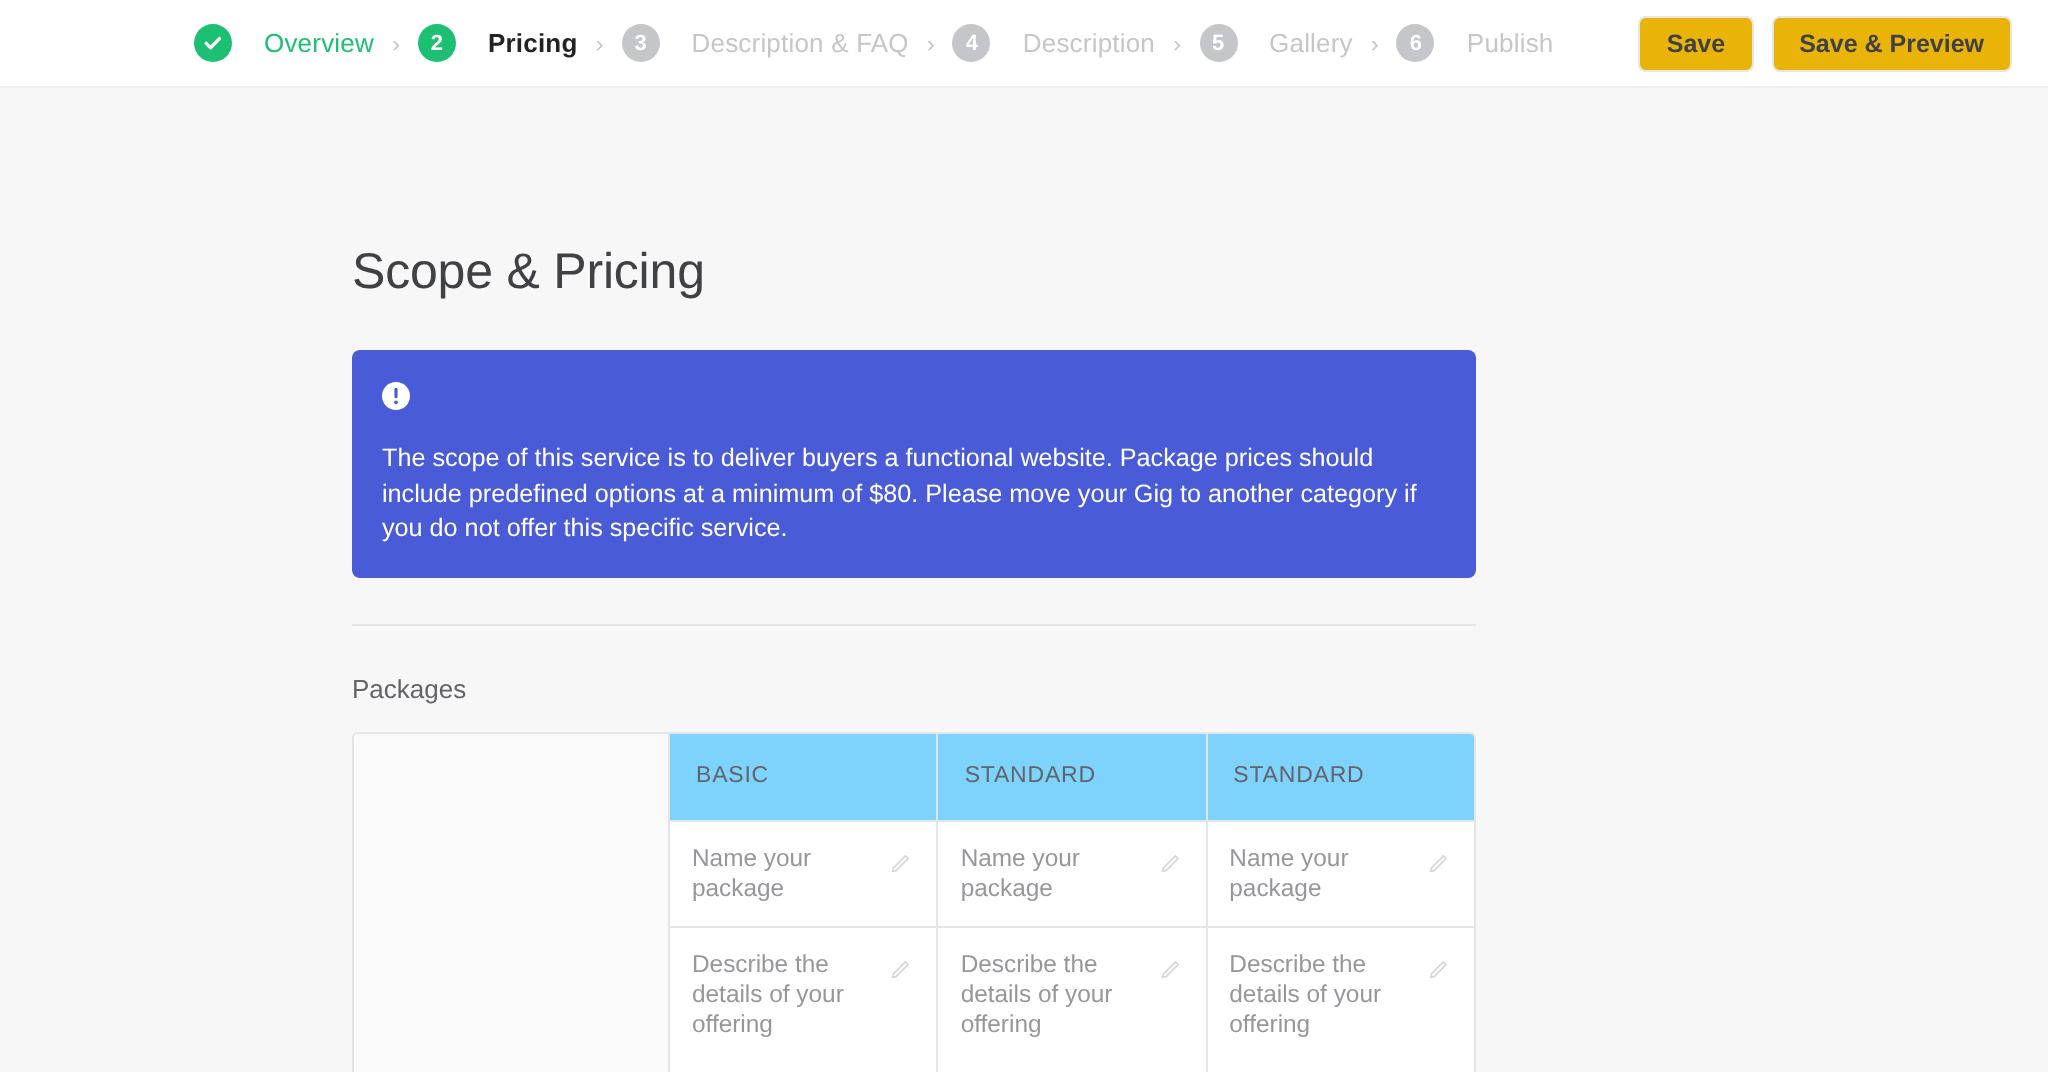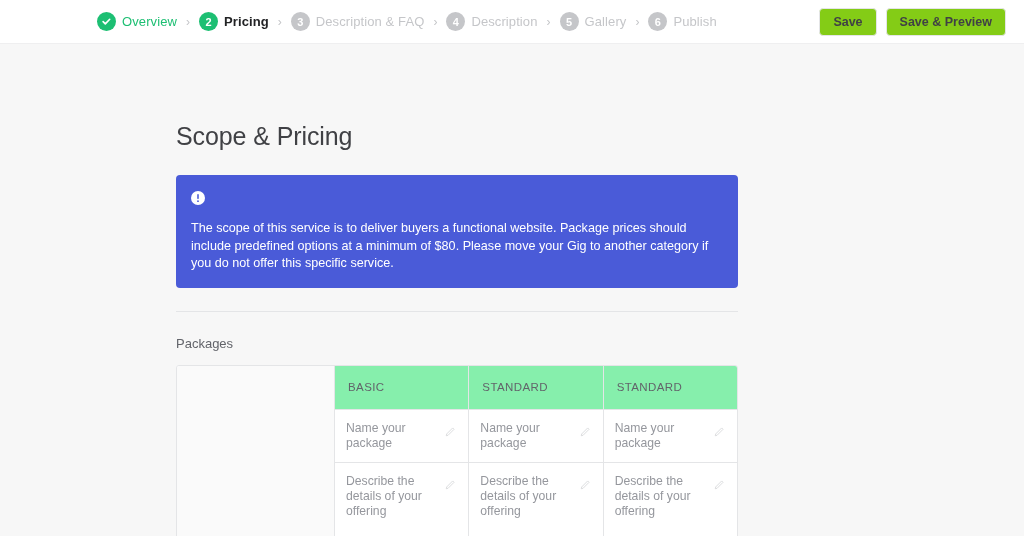--- a/index.html
+++ b/index.html
@@ -26,21 +26,21 @@
     position: relative;
   }
   .steps {
     display: flex;
     align-items: center;
     margin-left: 97px;
   }
   .step {
     display: flex;
     align-items: center;
-    gap: 6px;
+    gap: 16px;
     background: none;
     border: none;
     font-family: inherit;
     cursor: pointer;
     padding: 0;
   }
   .badge {
     width: 19px;
     height: 19px;
     border-radius: 50%;
@@ -72,21 +72,21 @@
     line-height: 1;
   }
 
   .topbar-actions {
     margin-left: auto;
     display: flex;
     align-items: center;
     gap: 9px;
   }
   .btn {
-    background: #84cc16;
+    background: #eab308;
     border: 1px solid #e4e5e7;
     border-radius: 4px;
     font-family: inherit;
     font-size: 12.5px;
     font-weight: 700;
     color: #404145;
     padding: 6px 13px;
     height: 28px;
     cursor: pointer;
     white-space: nowrap;
@@ -199,21 +199,21 @@
     flex: 1 1 0;
     border-right: 1px solid #e4e5e7;
     display: flex;
     flex-direction: column;
     min-width: 0;
   }
   .pkg-col:last-child { border-right: none; }
 
   .col-head {
     height: 44px;
-    background: #86efac;
+    background: #7dd3fc;
     border-bottom: 1px solid #e4e5e7;
     display: flex;
     align-items: center;
     padding: 0 13px;
     font-size: 11.5px;
     letter-spacing: .4px;
     color: #62646a;
   }
   .cell {
     border-bottom: 1px solid #e4e5e7;

